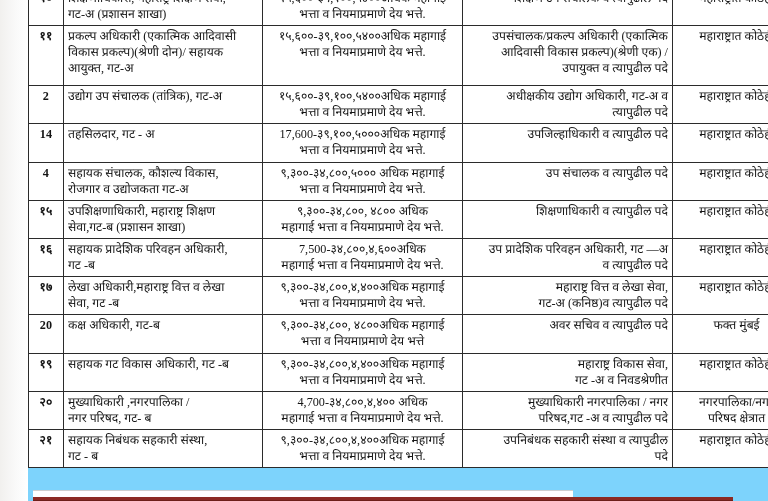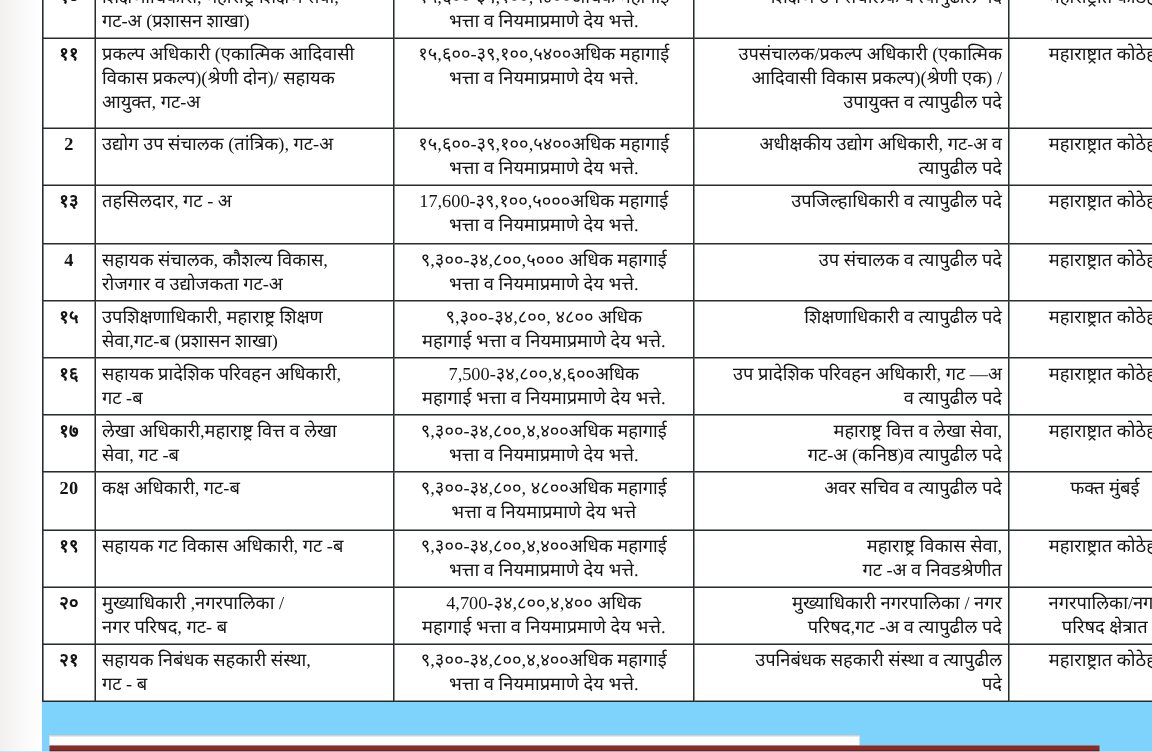--- a/index.html
+++ b/index.html
@@ -181,21 +181,21 @@
               <span class="line">अधीक्षकीय उद्योग अधिकारी, गट-अ व</span>
               <span class="line">त्यापुढील पदे</span>
             </td>
           <td class="area">
               <span class="line">महाराष्ट्रात कोठेही</span>
             </td>
         </tr>
 
         <tr class="r-h2">
           <td class="sr">
-              <span class="line">१३</span>
+              <span class="line">14</span>
             </td>
           <td class="post">
               <span class="line">तहसिलदार, गट - अ</span>
             </td>
           <td class="pay">
               <span class="line">17,600-३९,१००,५०००अधिक महागाई</span>
               <span class="line">भत्ता व नियमाप्रमाणे देय भत्ते.</span>
             </td>
           <td class="promo">
               <span class="line">उपजिल्हाधिकारी व त्यापुढील पदे</span>

